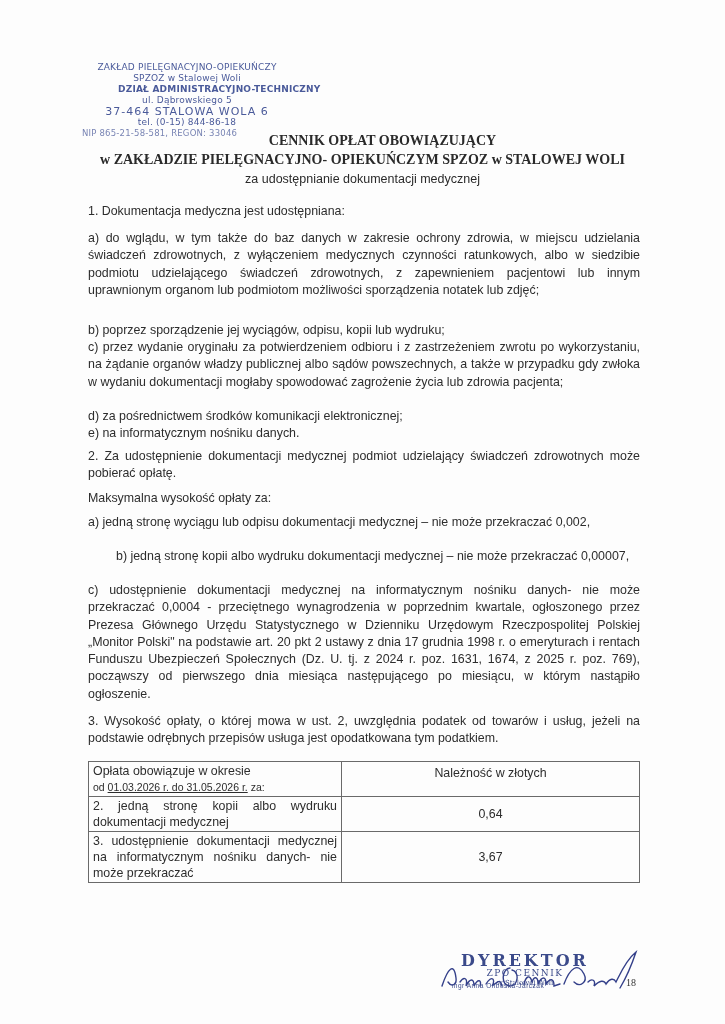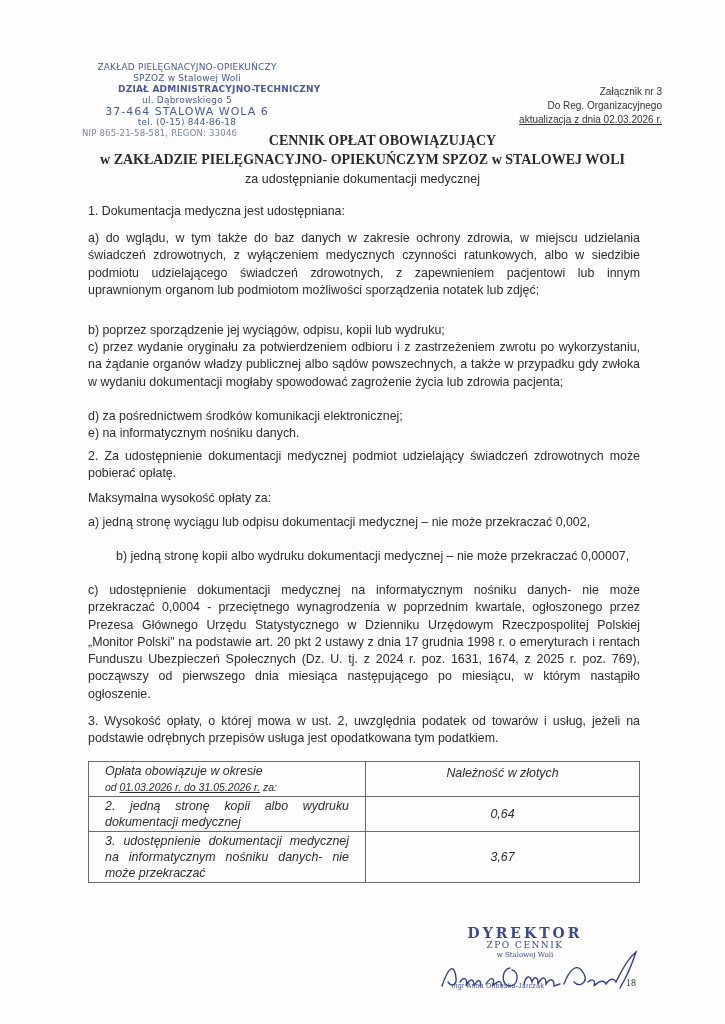--- a/index.html
+++ b/index.html
@@ -103,44 +103,43 @@
     left: 88px;
     top: 761px;
     width: 552px;
     border-collapse: collapse;
     font-size: 12.4px;
     line-height: 16px;
     color: #2d2d2d;
   }
   .fee-table td, .fee-table th {
     border: 1px solid #6a6a6a;
-    padding: 1px 16px;
+    padding: 1px 4px;
     vertical-align: middle;
-    font-style: italic;
   }
   .fee-table th {
     font-weight: normal;
     text-align: center;
   }
   .fee-table .c1 { width: 244px; text-align: justify; text-align-last: left; }
   .fee-table .c2 { text-align: center; margin-top: 8px; }
   .fee-table .small { font-size: 10.5px; }
   .fee-table .small .u { text-decoration: underline; }
 
   
   .director-stamp {
     position: absolute;
     left: 455px;
     top: 926px;
     width: 140px;
     text-align: center;
     color: #3b4a8a;
     font-family: "DejaVu Serif", serif;
   }
-  .director-stamp .d1 { font-size: 14px; letter-spacing: 3px; font-weight: bold; line-height: 14px; }
+  .director-stamp .d1 { font-size: 16px; letter-spacing: 3px; font-weight: bold; line-height: 14px; margin-top: 28px; }
   .director-stamp .d2 { font-size: 9px; letter-spacing: 1.5px; line-height: 11px; }
   .director-stamp .d3 { font-size: 7px; line-height: 9px; }
   .signature {
     position: absolute;
     left: 440px;
     top: 948px;
     width: 200px;
     height: 50px;
   }
   .sig-name {
@@ -169,25 +168,20 @@
   <div class="stamp">
     <div>ZAKŁAD PIELĘGNACYJNO-OPIEKUŃCZY</div>
     <div>SPZOZ w Stalowej Woli</div>
     <div class="s-bold">DZIAŁ ADMINISTRACYJNO-TECHNICZNY</div>
     <div>ul. Dąbrowskiego 5</div>
     <div class="s-big">37-464 STALOWA WOLA 6</div>
     <div>tel. (0-15) 844-86-18</div>
     <div class="s-faded">NIP 865-21-58-581, REGON: 33046</div>
   </div>
 
-  <div class="annex">
-    <div>Załącznik nr 3</div>
-    <div>Do Reg. Organizacyjnego</div>
-    <div class="underline">aktualizacja z dnia 02.03.2026 r.</div>
-  </div>
 
   <div class="title-block">
     <div class="t1">CENNIK OPŁAT OBOWIĄZUJĄCY</div>
     <div class="t2">w ZAKŁADZIE PIELĘGNACYJNO- OPIEKUŃCZYM SPZOZ w STALOWEJ WOLI</div>
     <div class="t3">za udostępnianie dokumentacji medycznej</div>
   </div>
 
   <div class="content">
 
     <div class="p" style="top:203px;">1. Dokumentacja medyczna jest udostępniana:</div>

